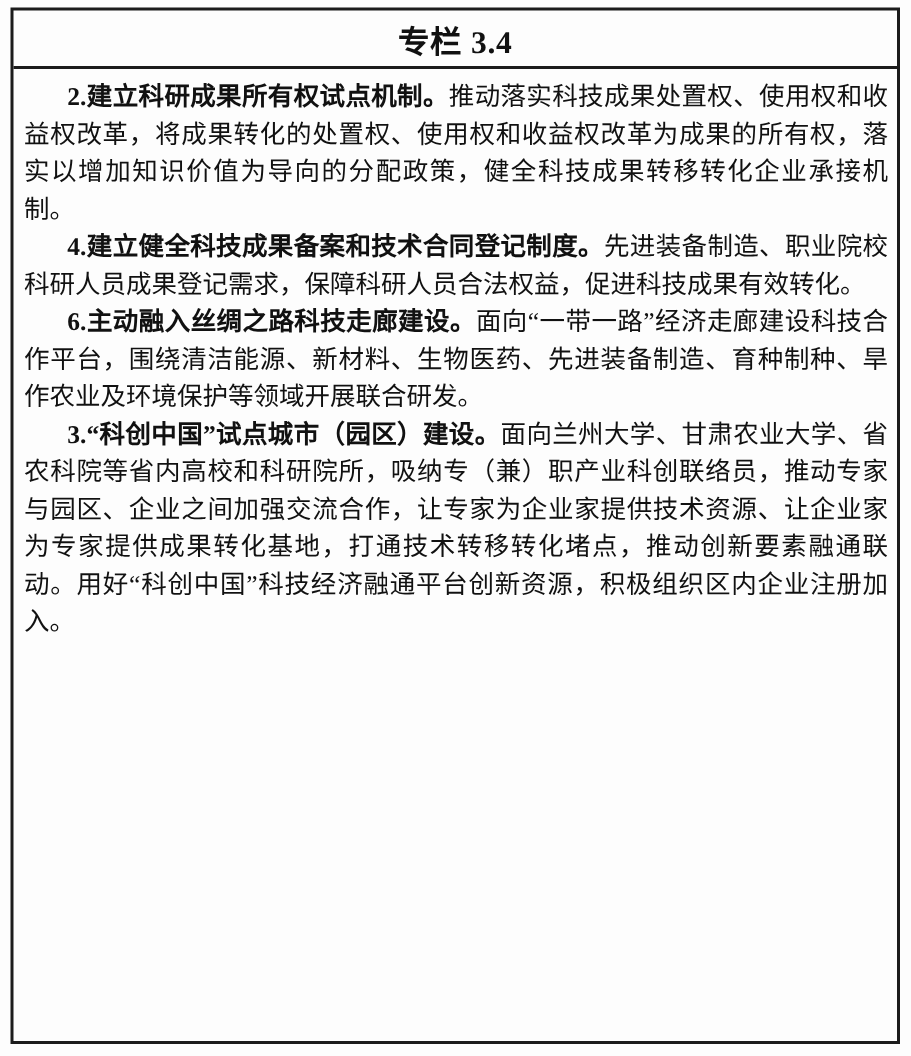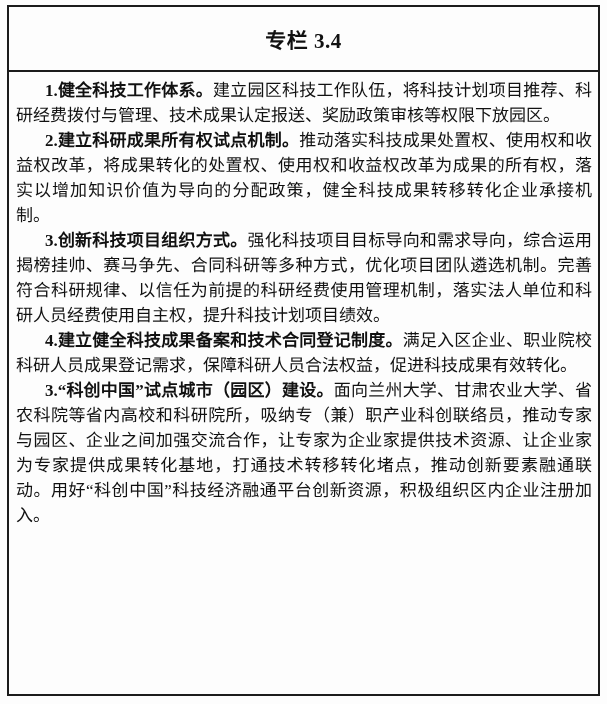--- a/index.html
+++ b/index.html
@@ -20,21 +20,21 @@
     left: 7px;
     top: 5px;
     width: 593px;
     height: 691px;
     box-sizing: border-box;
     border: 2px solid #1c1c1c;
     background: #fdfdfd;
   }
   .panel-title {
     box-sizing: border-box;
-    height: 65px;
+    height: 39px;
     border-bottom: 2px solid #1c1c1c;
     display: flex;
     align-items: center;
     justify-content: center;
     gap: 30px;
     font-weight: bold;
     font-size: 21px;
     letter-spacing: 0.5px;
     white-space: nowrap;
   }
@@ -55,19 +55,18 @@
   }
 </style>
 </head>
 <body>
 
 <div class="panel">
   <div class="panel-title">
     <span>专栏 3.4</span>
   </div>
   <div class="panel-body">
-    <p class="para"><span class="lead">1.健全科技工作体系。</span><span class="rest">建立园区科技工作队伍，将科技计划项目推荐、科研经费拨付与管理、技术成果认定报送、奖励政策审核等权限下放园区。</span></p>
     <p class="para"><span class="lead">2.建立科研成果所有权试点机制。</span><span class="rest">推动落实科技成果处置权、使用权和收益权改革，将成果转化的处置权、使用权和收益权改革为成果的所有权，落实以增加知识价值为导向的分配政策，健全科技成果转移转化企业承接机制。</span></p>
-    <p class="para"><span class="lead">3.创新科技项目组织方式。</span><span class="rest">强化科技项目目标导向和需求导向，综合运用揭榜挂帅、赛马争先、合同科研等多种方式，优化项目团队遴选机制。完善符合科研规律、以信任为前提的科研经费使用管理机制，落实法人单位和科研人员经费使用自主权，提升科技计划项目绩效。</span></p>
-    <p class="para"><span class="lead">4.建立健全科技成果备案和技术合同登记制度。</span><span class="rest">满足入区企业、职业院校科研人员成果登记需求，保障科研人员合法权益，促进科技成果有效转化。</span></p>
+    <p class="para"><span class="lead">4.建立健全科技成果备案和技术合同登记制度。</span><span class="rest">先进装备制造、职业院校科研人员成果登记需求，保障科研人员合法权益，促进科技成果有效转化。</span></p>
+    <p class="para"><span class="lead">6.主动融入丝绸之路科技走廊建设。</span><span class="rest">面向“一带一路”经济走廊建设科技合作平台，围绕清洁能源、新材料、生物医药、先进装备制造、育种制种、旱作农业及环境保护等领域开展联合研发。</span></p>
     <p class="para"><span class="lead">3.“科创中国”试点城市（园区）建设。</span><span class="rest">面向兰州大学、甘肃农业大学、省农科院等省内高校和科研院所，吸纳专（兼）职产业科创联络员，推动专家与园区、企业之间加强交流合作，让专家为企业家提供技术资源、让企业家为专家提供成果转化基地，打通技术转移转化堵点，推动创新要素融通联动。用好“科创中国”科技经济融通平台创新资源，积极组织区内企业注册加入。</span></p>
   </div>
 </div>
 
 </body></html>

